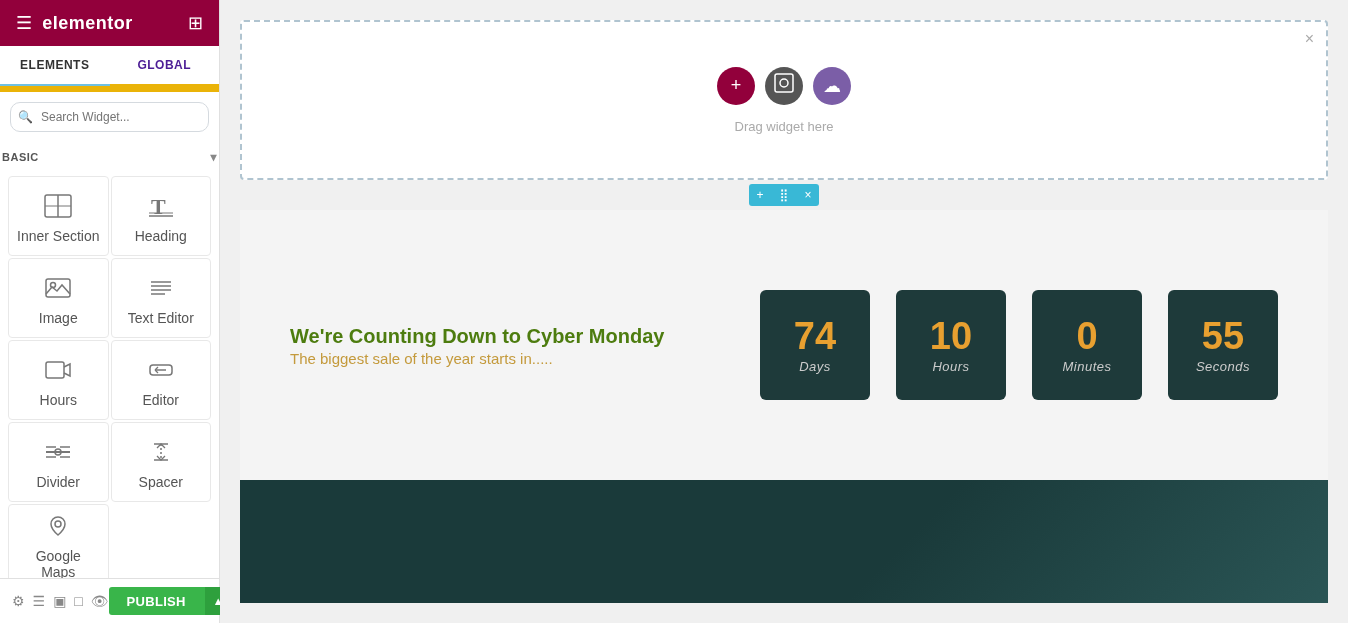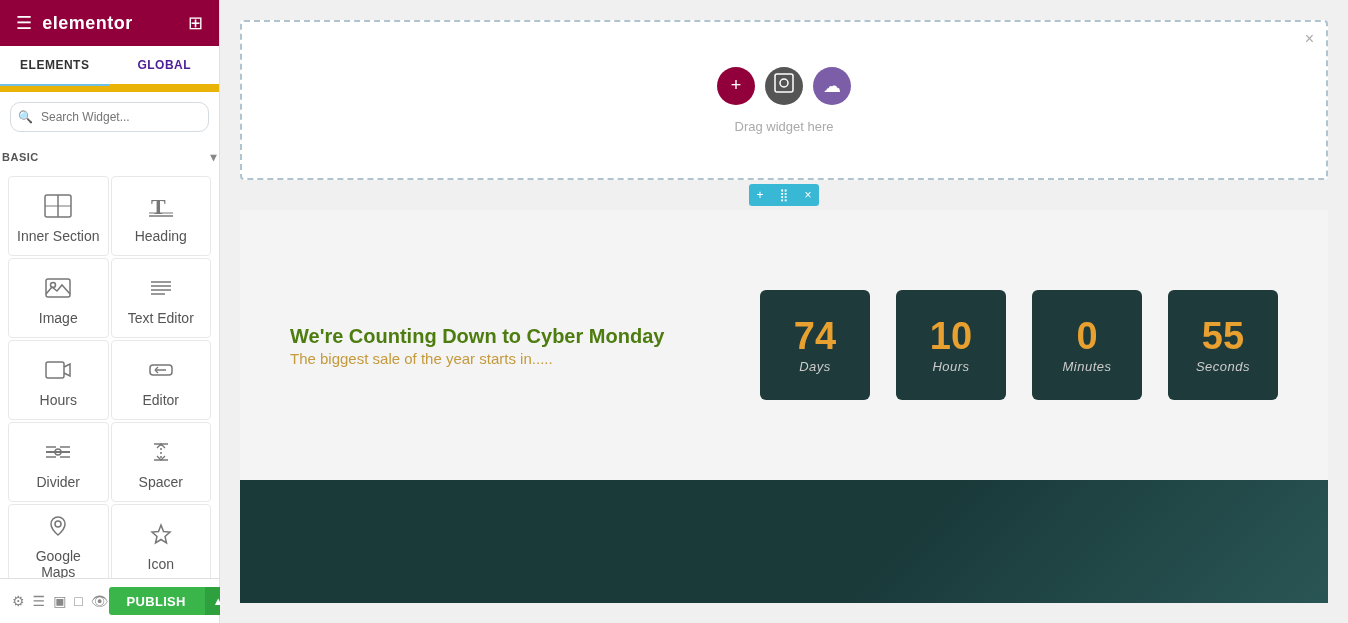--- a/index.html
+++ b/index.html
@@ -493,28 +493,20 @@
     <div class="widget-item">
       <span class="widget-icon">
         <svg width="28" height="24" viewBox="0 0 28 24" fill="none">
           <path d="M14 3 C10 3 7 6 7 10 C7 15 14 21 14 21 C14 21 21 15 21 10 C21 6 18 3 14 3Z" stroke="#777" stroke-width="1.5" fill="none"></path>
           <circle cx="14" cy="10" r="3" stroke="#777" stroke-width="1.5" fill="none"></circle>
         </svg>
       </span>
       <span class="widget-label">Google Maps</span>
     </div>
 
-    <div class="widget-item">
-      <span class="widget-icon">
-        <svg width="28" height="24" viewBox="0 0 28 24" fill="none">
-          <path d="M14 3 L16.5 9.5 L23 10 L18 14.5 L19.5 21 L14 17.5 L8.5 21 L10 14.5 L5 10 L11.5 9.5 Z" stroke="#777" stroke-width="1.5" fill="none"></path>
-        </svg>
-      </span>
-      <span class="widget-label">Icon</span>
-    </div>
 
   </div>
 
   <div class="sidebar-bottom">
     <div class="bottom-icons">
       <span>⚙</span>
       <span>☰</span>
       <span>▣</span>
       <span>□</span>
       <span>👁</span>

